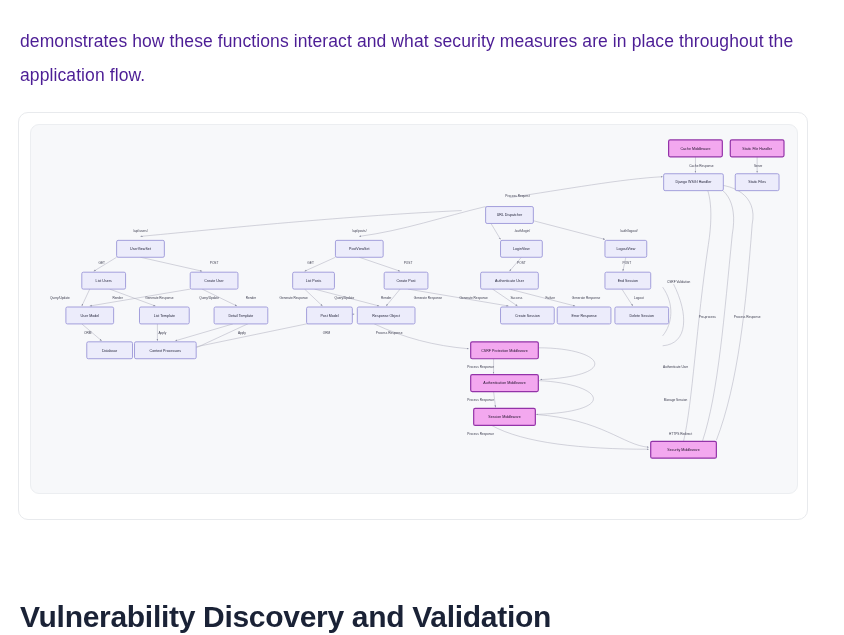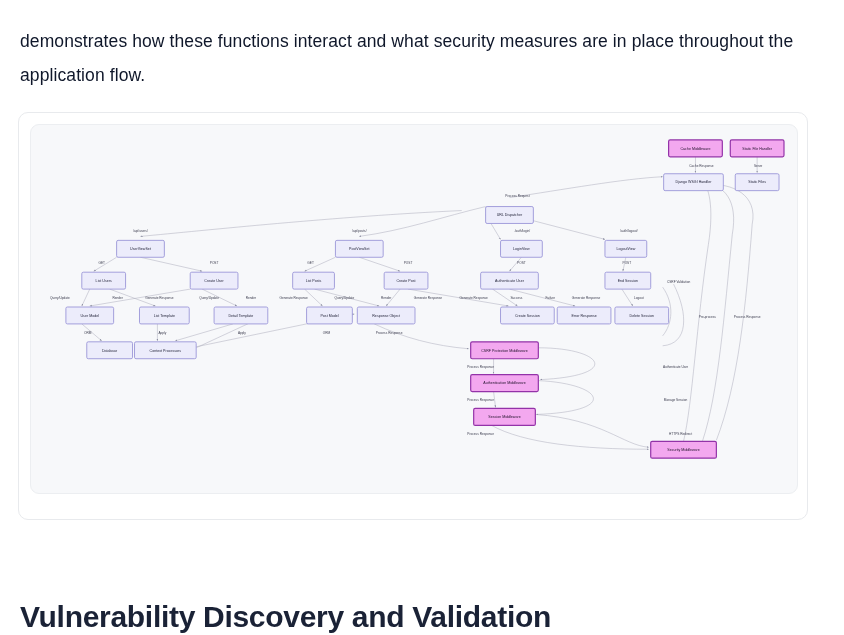--- a/index.html
+++ b/index.html
@@ -18,21 +18,21 @@
   }
 
   
   .prose {
     position: absolute;
     left: 20px;
     top: 6px;
     width: 790px;
     font-size: 17.5px;
     line-height: 34px;
-    color: #0f172a;
+    color: #4c1d95;
     letter-spacing: 0.1px;
   }
 
   
   .diagram-card {
     position: absolute;
     left: 18px;
     top: 112px;
     width: 790px;
     height: 408px;

